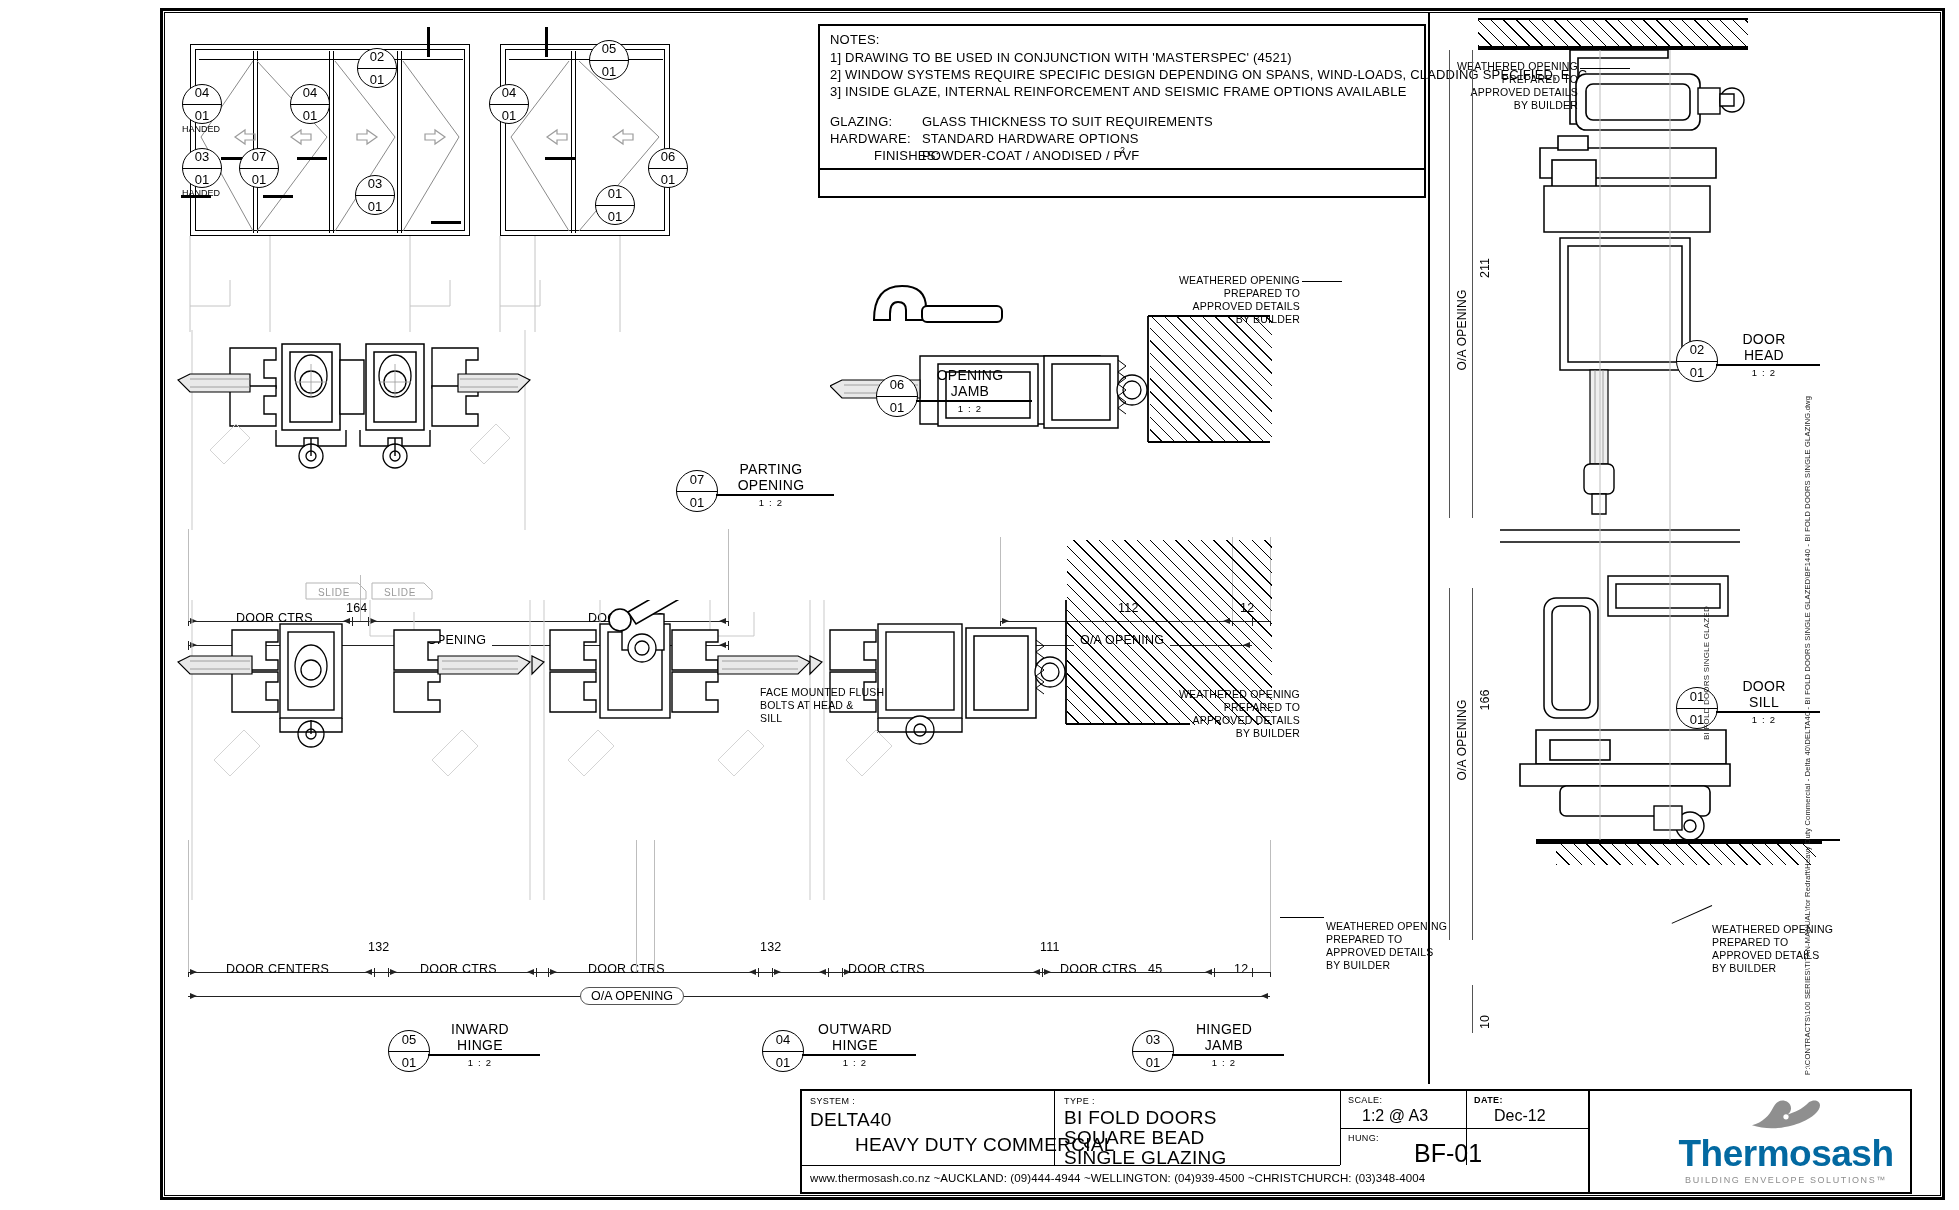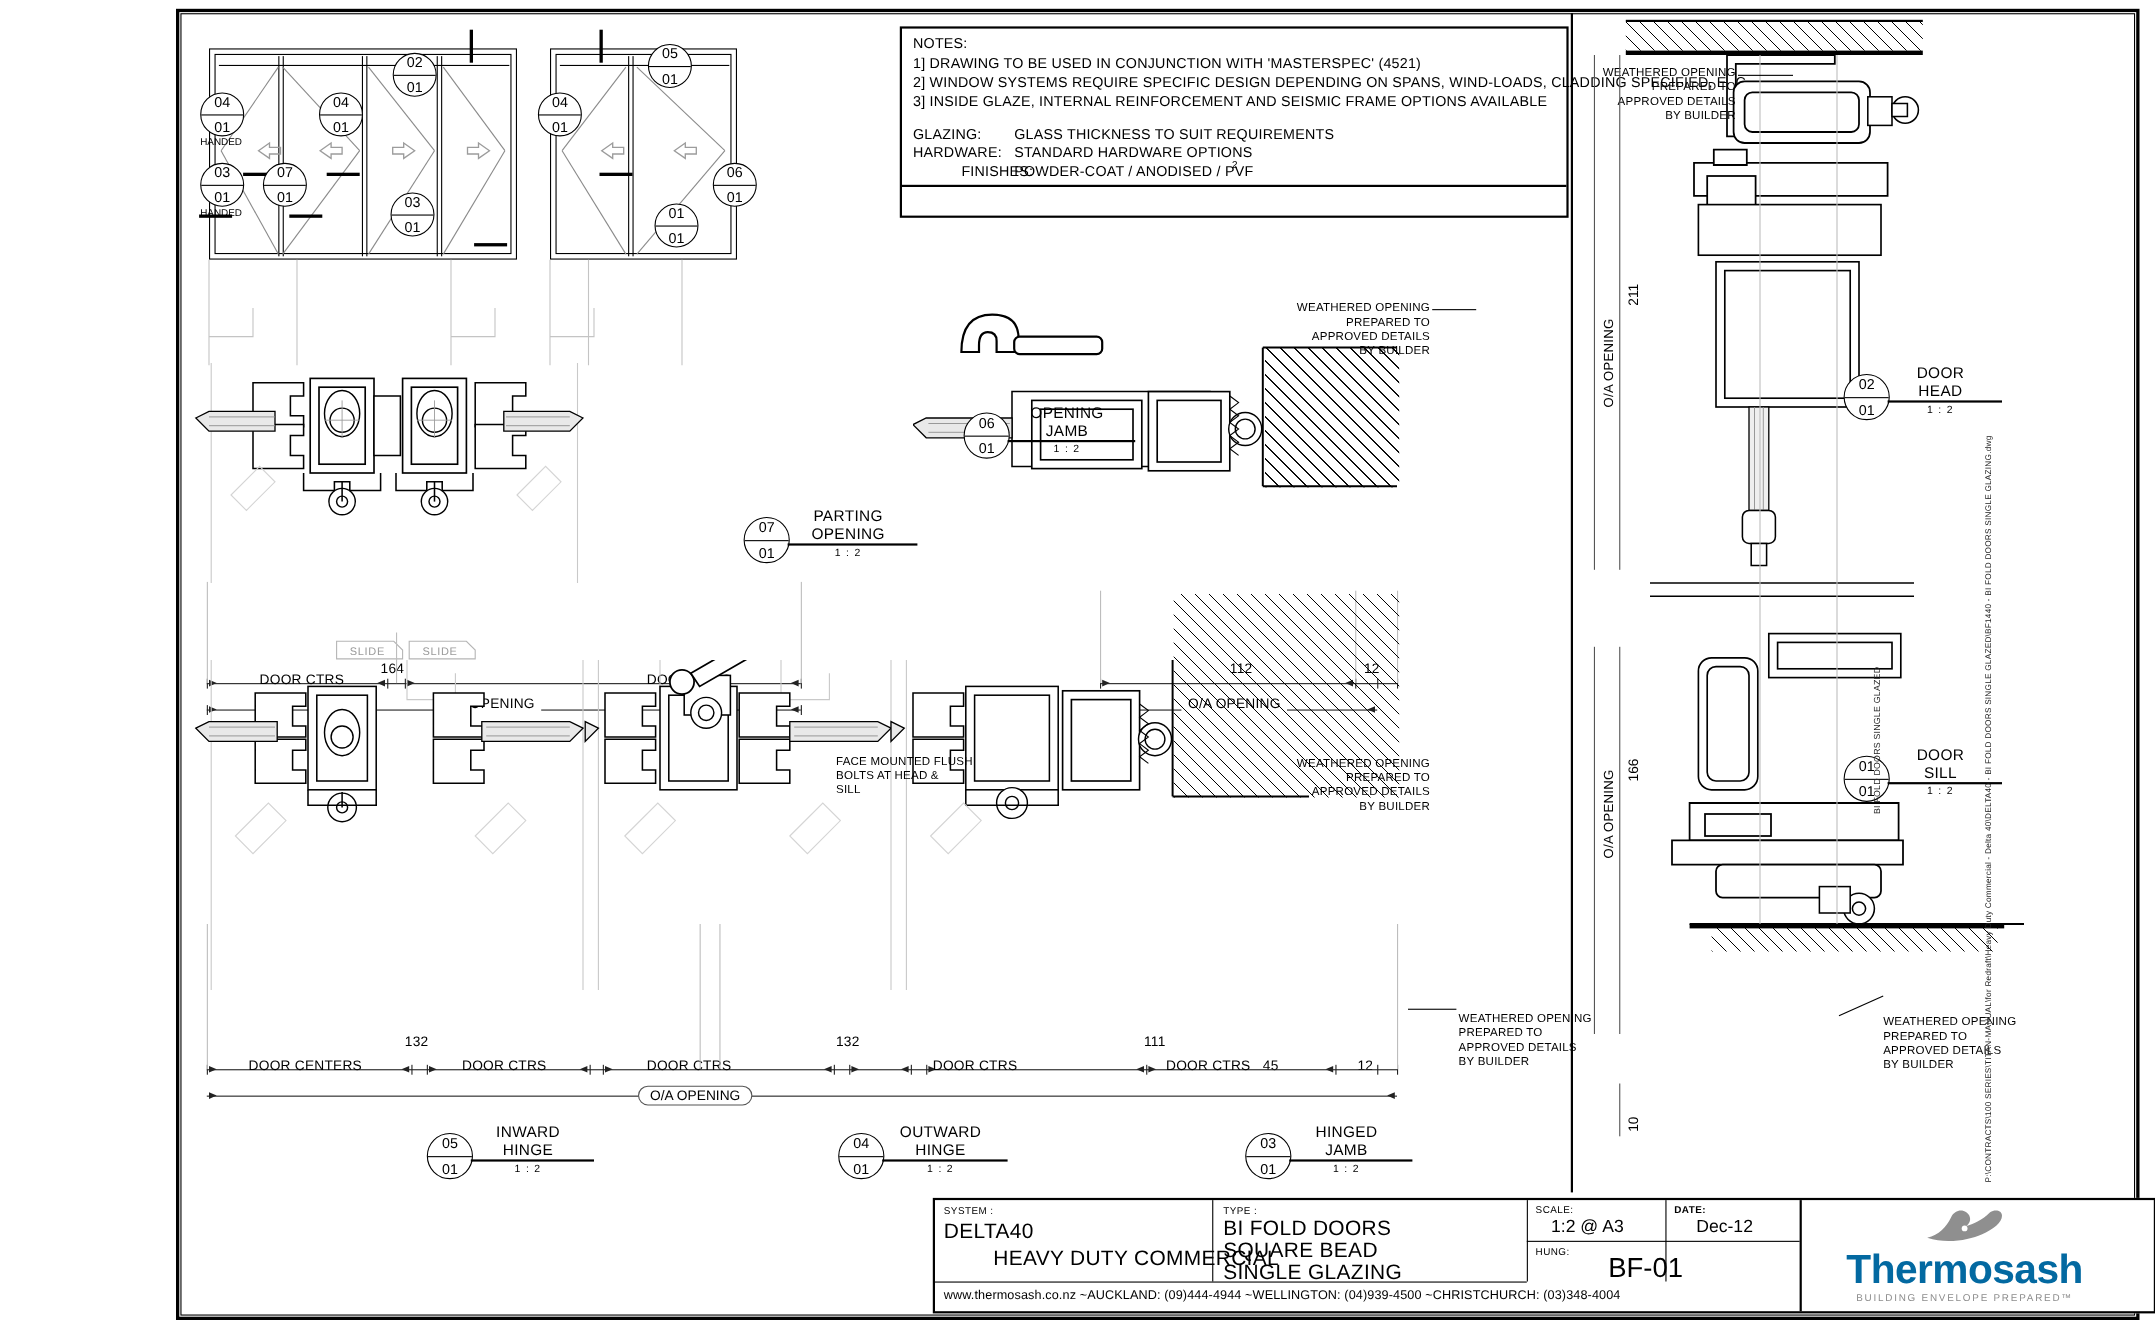--- a/index.html
+++ b/index.html
@@ -17,21 +17,21 @@
 
   
   #border-outer{left:160px;top:8px;width:1785px;height:1192px;border:3px solid #000;box-sizing:border-box;}
   #border-inner{left:164px;top:12px;width:1777px;height:1184px;border:1px solid #000;box-sizing:border-box;}
 
   
   #notes-box{left:818px;top:24px;width:608px;height:174px;border:2px solid #000;background:#fff;box-sizing:border-box;}
   .note-line{font-size:13px;letter-spacing:.2px;}
 
   
-  #title-block{left:848px;top:1089px;width:1112px;height:105px;border:2px solid #000;background:#fff;box-sizing:border-box;}
+  #title-block{left:800px;top:1089px;width:1112px;height:105px;border:2px solid #000;background:#fff;box-sizing:border-box;}
   .tb-label{font-size:9px;letter-spacing:.4px;}
   .tb-value{font-size:19px;letter-spacing:.3px;}
   .tb-value-sm{font-size:16px;}
   .tb-web{font-size:11.5px;letter-spacing:.1px;}
 
   
   .bubble{position:absolute;border:1.3px solid #000;border-radius:50%;background:#fff;
           display:flex;flex-direction:column;align-items:center;justify-content:center;}
   .bubble .bar{position:absolute;left:0;right:0;top:50%;height:1.3px;background:#000;}
   .bubble span{font-size:13px;line-height:1;position:relative;z-index:2;}
@@ -841,16 +841,16 @@
     <div class="txt tb-web" style="left:8px;top:81px;">www.thermosash.co.nz ~AUCKLAND: (09)444-4944 ~WELLINGTON: (04)939-4500 ~CHRISTCHURCH: (03)348-4004</div>
   </div>
 
   <div id="logo-wrap">
     <svg id="logo-bird" viewBox="0 0 100 44">
       <path d="M6 34 C20 30 28 22 34 10 C38 2 46 0 52 4 C58 8 58 16 52 20 C60 18 70 14 80 4
                C86 0 94 2 94 8 C94 16 84 24 70 30 C56 36 30 42 6 34 Z" fill="#8f8f8f"></path>
       <circle cx="50" cy="23" r="3.4" fill="#ffffff"></circle>
     </svg>
     <div id="logo-word">Thermosash</div>
-    <div id="logo-sub">BUILDING ENVELOPE PREPARED™</div>
+    <div id="logo-sub">BUILDING ENVELOPE SOLUTIONS™</div>
   </div>
 
 </div>
 
 </body></html>

